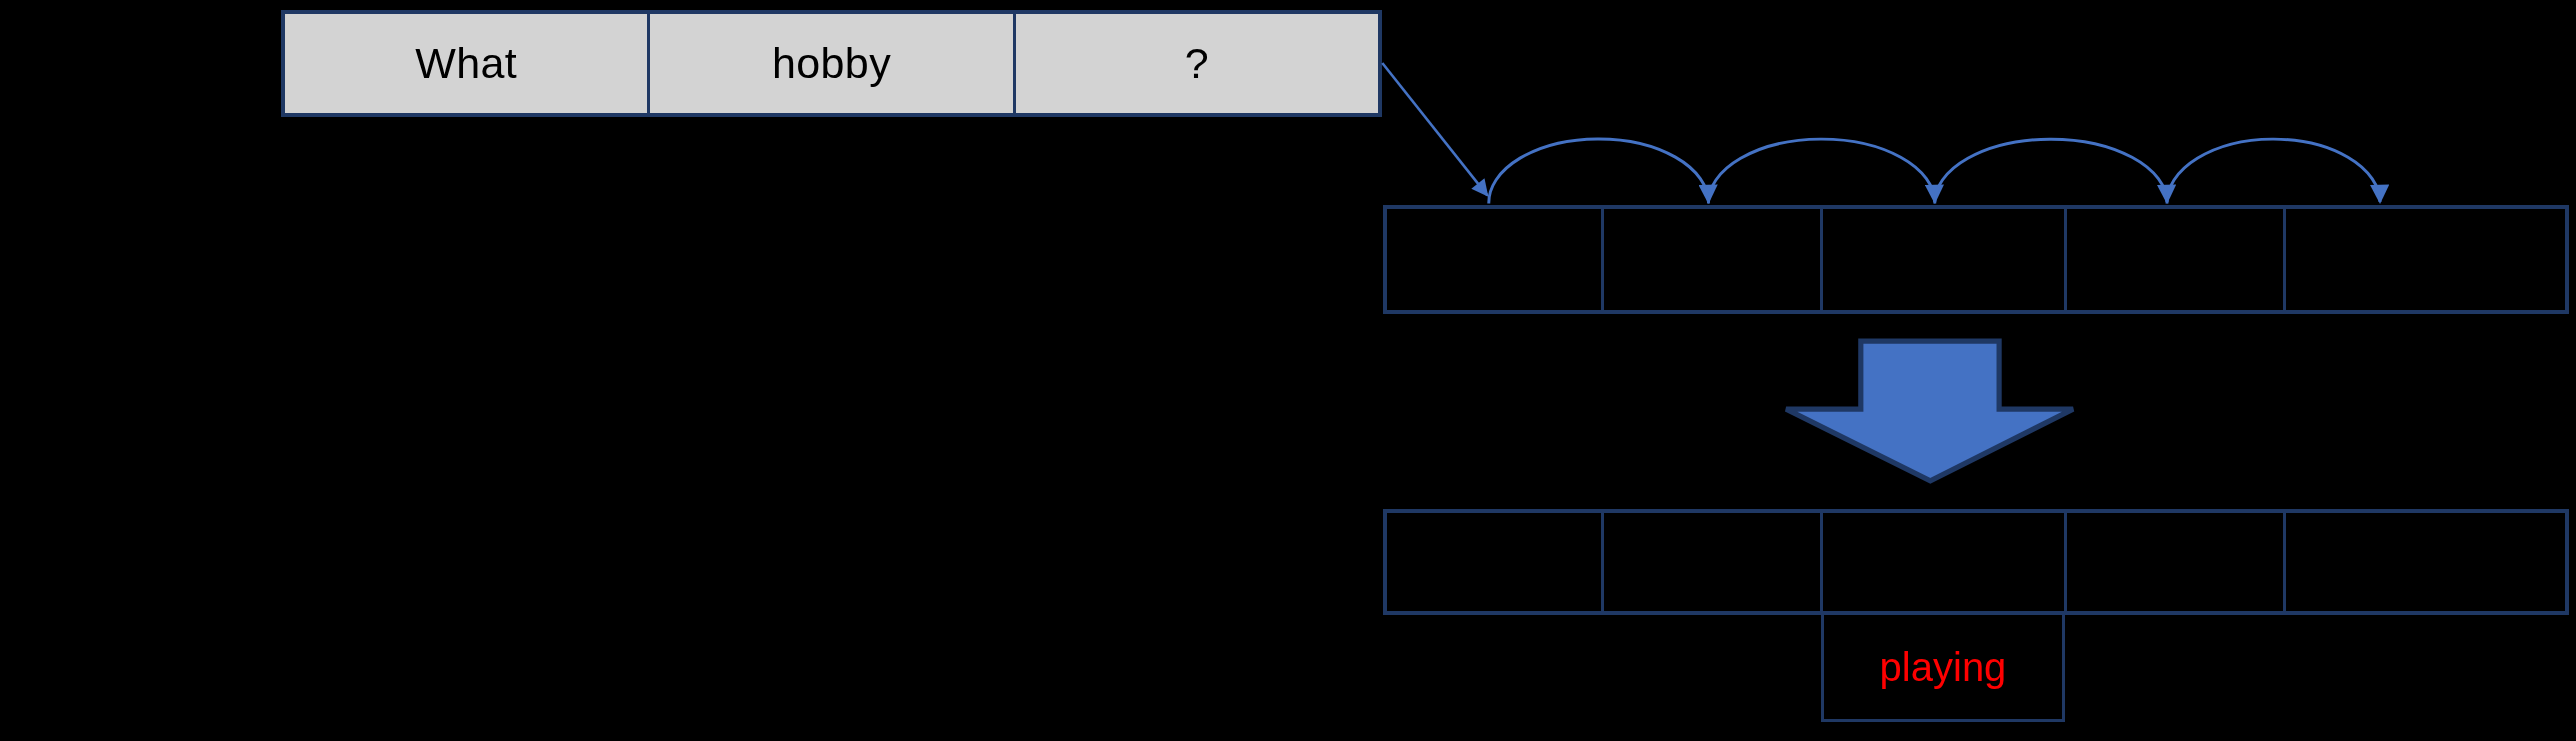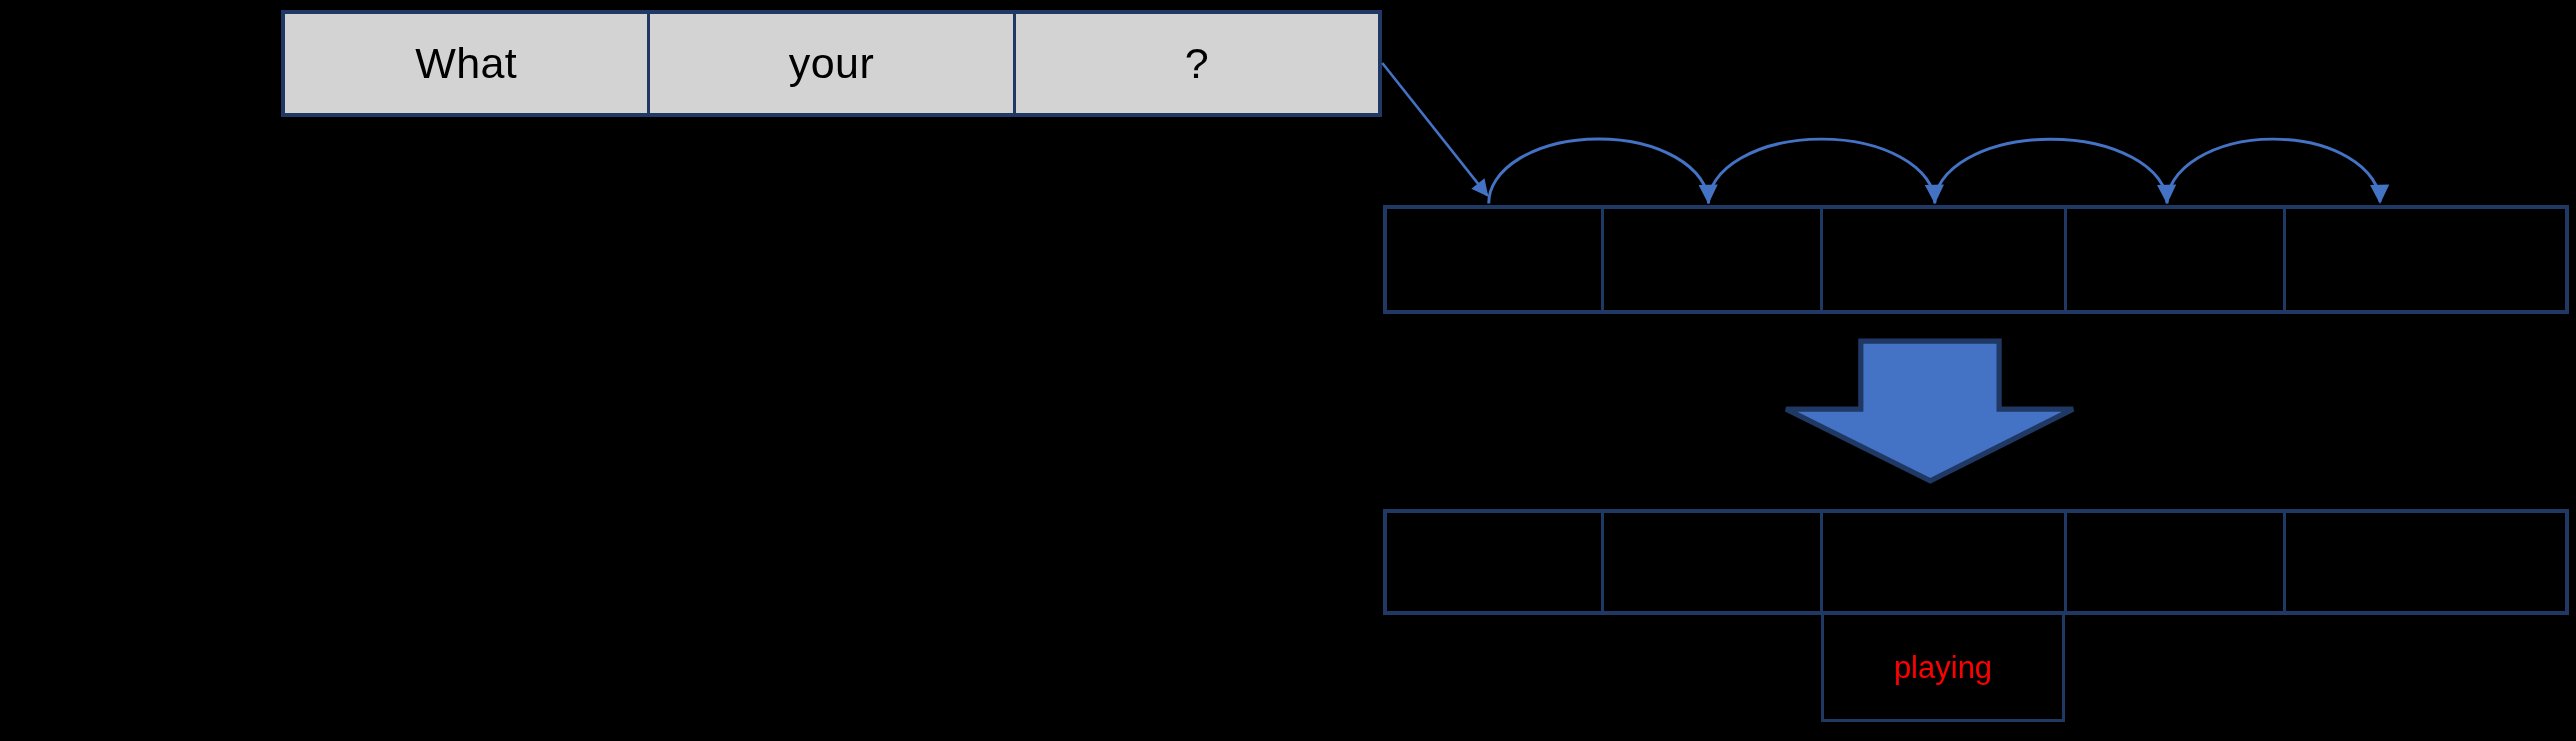--- a/index.html
+++ b/index.html
@@ -49,21 +49,21 @@
   .state-cell + .state-cell{border-left:3px solid var(--border-navy)}
 
   
   .prediction-box{
     position:absolute;left:1821px;top:615px;width:244px;height:107px;
     border:3px solid var(--border-navy);border-top:none;
     display:flex;align-items:center;justify-content:center;
     background:transparent;
   }
   .prediction-label{
-    font-size:31px;color:var(--prediction-red);line-height:1;
+    font-size:40px;color:var(--prediction-red);line-height:1;
   }
 
   
   .arrows-overlay{
     position:absolute;left:0;top:0;width:2576px;height:742px;
     pointer-events:none;
   }
   .thin-arrow{
     fill:none;stroke:var(--accent-blue);stroke-width:3.5px;
   }
@@ -79,21 +79,21 @@
 </head>
 <body>
 
 <div class="canvas">
 
   <div class="sentence-row">
     <div class="word-cell">
       <span class="word-label">What</span>
     </div>
     <div class="word-cell">
-      <span class="word-label">your</span>
+      <span class="word-label">hobby</span>
     </div>
     <div class="word-cell">
       <span class="word-label">?</span>
     </div>
   </div>
 
   <div class="state-row hidden-row">
     <div class="state-cell c1"></div>
     <div class="state-cell c2"></div>
     <div class="state-cell c3"></div>

